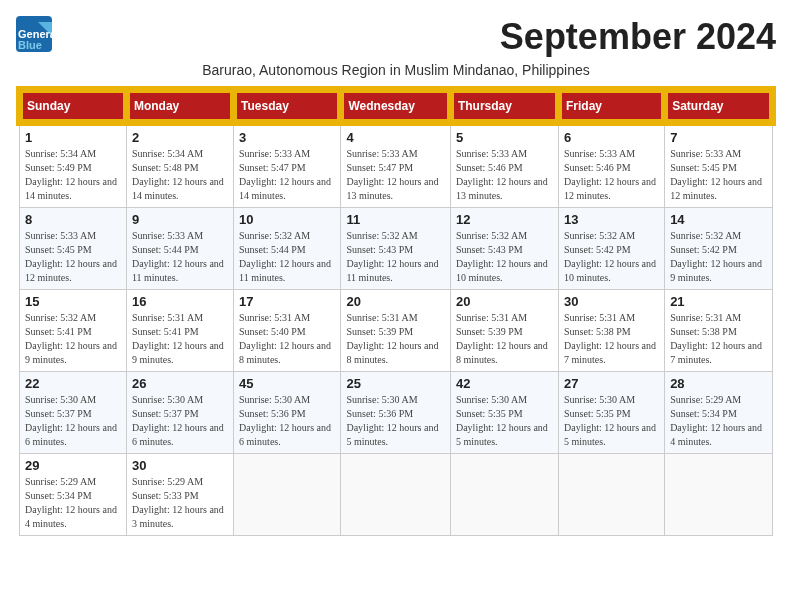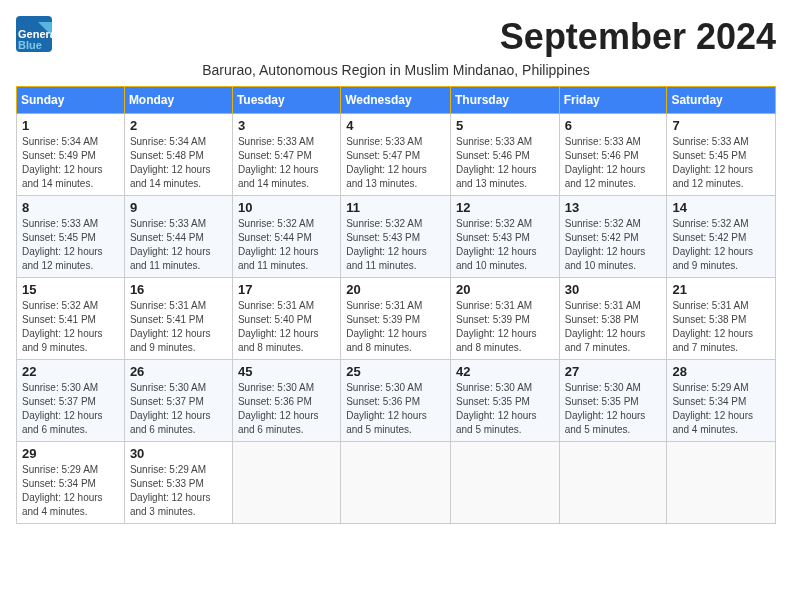--- a/index.html
+++ b/index.html
@@ -32,27 +32,27 @@
       font-size: 14px;
       color: #333;
       margin-bottom: 8px;
     }
     .calendar {
       width: 100%;
       border-collapse: collapse;
       font-size: 10.5px;
     }
     .calendar th {
-      background: #3b82f6;
+      background: #b91c1c;
       color: #fff;
       padding: 6px 4px;
       text-align: left;
       font-size: 12px;
       font-weight: bold;
-      border: 1px solid #eab308;
+      border: 7px solid #eab308;
     }
     .calendar td {
       vertical-align: top;
       border: 1px solid #ccc;
       padding: 4px 5px;
       width: 113px;
       min-height: 75px;
       background: #fff;
     }
     .calendar tr:nth-child(even) td {
@@ -62,20 +62,21 @@
       font-size: 13px;
       font-weight: bold;
       color: #222;
       display: block;
       margin-bottom: 2px;
     }
     .day-info {
       color: #444;
       font-size: 10px;
       line-height: 1.4;
+      font-family: Liberation Serif, serif;
     }
     .empty-cell {
       background: #f9f9f9 !important;
     }
   </style>
 </head>
 <body>
 
 <div class="header-area">
   <div class="logo">

